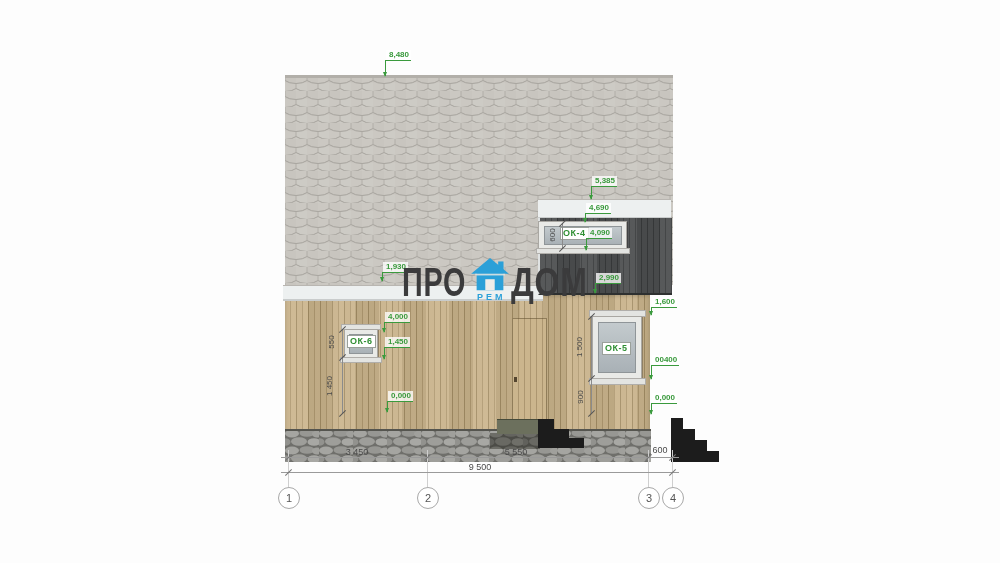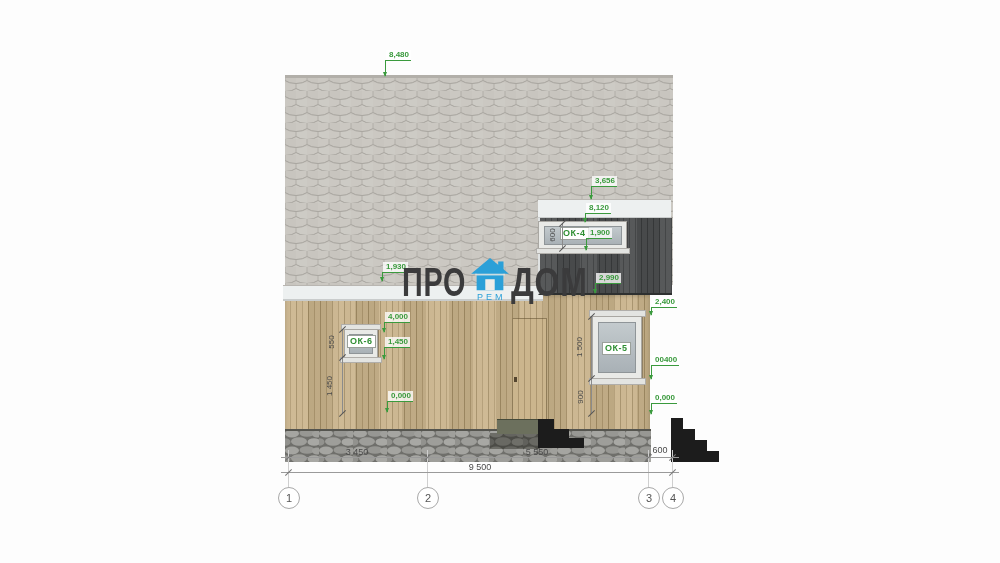--- a/index.html
+++ b/index.html
@@ -36,21 +36,21 @@
         transform:rotate(-90deg);width:40px;text-align:center;line-height:10px;}
   .hd{position:absolute;height:1px;background:#9a9a9a;}
   .ht{position:absolute;width:9px;height:1px;background:#777;transform:rotate(-45deg);}
   .hlab{position:absolute;font-size:9px;color:#4a4a4a;width:40px;text-align:center;line-height:9px;}
   .ext{position:absolute;width:1px;background:#cfcfcf;}
   .bubble{position:absolute;width:20px;height:20px;border-radius:50%;border:1px solid #a8a8a8;
           background:#fff;color:#555;font-size:11px;display:flex;align-items:center;justify-content:center;}
   
   .wm-text{position:absolute;font-size:40px;font-weight:700;color:#3b3b3c;line-height:40px;
            transform-origin:left center;letter-spacing:1px;}
-  .wm-sub{position:absolute;font-size:9px;font-weight:normal;color:#2ba0d8;letter-spacing:3px;}
+  .wm-sub{position:absolute;font-size:9px;font-weight:bold;color:#2ba0d8;letter-spacing:3px;}
   
   .black{background:#1c1c1c;}
   .door{position:absolute;border:1px solid rgba(97,79,49,.55);
         background:repeating-linear-gradient(90deg,#cbb58d 0 5px,#ac9670 5px 6px);}
 </style>
 </head>
 <body>
 
 <div id="canvas">
 
@@ -122,36 +122,36 @@
   <div class="abs wframe" style="left:592px;top:316px;width:48px;height:61px">
     <div class="wglass" style="left:5px;top:5px;width:36px;height:49px"></div>
   </div>
   <div class="abs wtrim" style="left:589px;top:378px;width:55px;height:5px"></div>
   <div class="wl" style="left:602px;top:342px">ОК-5</div>
 
   <div class="elev" style="left:386px;top:50px">
     <span>8,480</span>
     <i class="ln" style="height:16px"></i><i class="ar" style="top:calc(100% + 12px)"></i></div>
   <div class="elev" style="left:592px;top:176px">
-    <span>3,656</span>
+    <span>5,385</span>
     <i class="ln" style="height:13px"></i><i class="ar" style="top:calc(100% + 9px)"></i></div>
   <div class="elev" style="left:586px;top:203px">
-    <span>8,120</span>
+    <span>4,690</span>
     <i class="ln" style="height:9px"></i><i class="ar" style="top:calc(100% + 5px)"></i></div>
   <div class="elev" style="left:587px;top:228px">
-    <span>1,900</span>
+    <span>4,090</span>
     <i class="ln" style="height:12px"></i><i class="ar" style="top:calc(100% + 8px)"></i></div>
   <div class="elev" style="left:383px;top:262px">
     <span>1,930</span>
     <i class="ln" style="height:9px"></i><i class="ar" style="top:calc(100% + 5px)"></i></div>
   <div class="elev" style="left:596px;top:273px">
     <span>2,990</span>
     <i class="ln" style="height:10px"></i><i class="ar" style="top:calc(100% + 6px)"></i></div>
   <div class="elev" style="left:652px;top:297px">
-    <span>2,400</span>
+    <span>1,600</span>
     <i class="ln" style="height:8px"></i><i class="ar" style="top:calc(100% + 4px)"></i></div>
   <div class="elev" style="left:385px;top:312px">
     <span>4,000</span>
     <i class="ln" style="height:10px"></i><i class="ar" style="top:calc(100% + 6px)"></i></div>
   <div class="elev" style="left:385px;top:337px">
     <span>1,450</span>
     <i class="ln" style="height:12px"></i><i class="ar" style="top:calc(100% + 8px)"></i></div>
   <div class="elev" style="left:388px;top:391px">
     <span>0,000</span>
     <i class="ln" style="height:11px"></i><i class="ar" style="top:calc(100% + 7px)"></i></div>
@@ -188,21 +188,21 @@
   <div class="ext" style="left:427px;top:450px;height:37px"></div>
   <div class="ext" style="left:648px;top:450px;height:37px"></div>
   <div class="ext" style="left:672px;top:450px;height:37px"></div>
 
   <div class="hd" style="left:281px;top:457px;width:398px"></div>
   <i class="ht" style="left:284px;top:457px"></i>
     <i class="ht" style="left:423px;top:457px"></i>
   <i class="ht" style="left:644px;top:457px"></i>
     <i class="ht" style="left:668px;top:457px"></i>
   <div class="hlab" style="left:337px;top:448px">3 450</div>
-  <div class="hlab" style="left:517px;top:448px">5 550</div>
+  <div class="hlab" style="left:496px;top:448px">5 550</div>
   <div class="hlab" style="left:640px;top:446px">600</div>
 
   <div class="hd" style="left:281px;top:472px;width:398px"></div>
   <i class="ht" style="left:284px;top:472px"></i>
     <i class="ht" style="left:668px;top:472px"></i>
   <div class="hlab" style="left:460px;top:463px">9 500</div>
 
   <div class="bubble" style="left:278px;top:487px">1</div>
   <div class="bubble" style="left:417px;top:487px">2</div>
   <div class="bubble" style="left:638px;top:487px">3</div>

